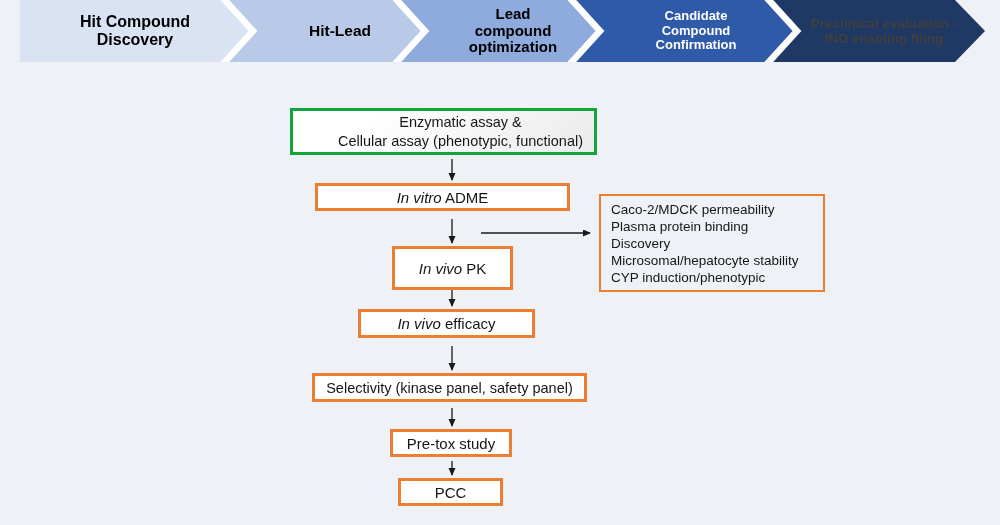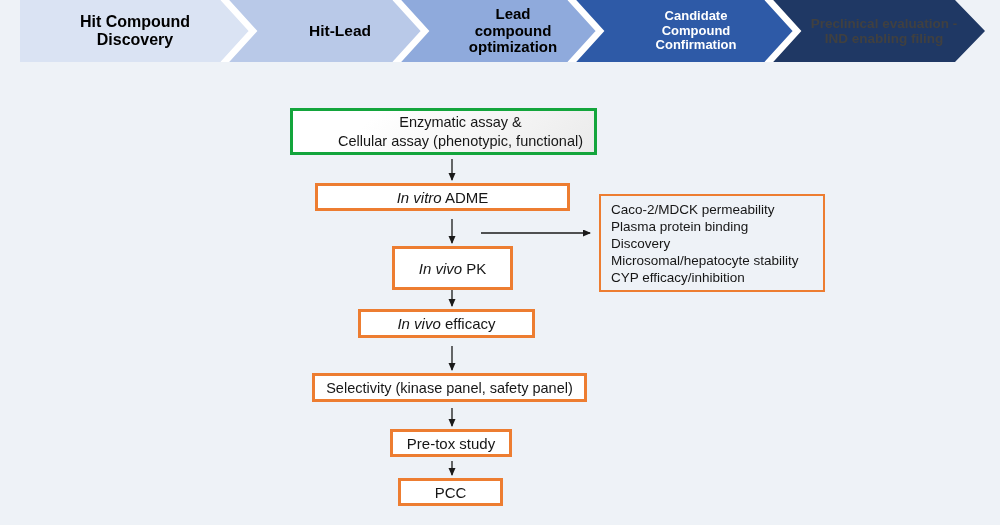--- a/index.html
+++ b/index.html
@@ -119,21 +119,21 @@
 
   <div class="fc-box fc-box-pk" style="border-color: rgb(237, 125, 49);">
     <span><span class="it">In vivo</span><span> PK</span></span>
   </div>
 
   <div class="side-panel" style="border-color: rgb(237, 125, 49);">
     <div class="side-item">Caco-2/MDCK permeability</div>
     <div class="side-item">Plasma protein binding</div>
     <div class="side-item">Discovery</div>
     <div class="side-item">Microsomal/hepatocyte stability</div>
-    <div class="side-item">CYP efficacy/inhibition</div>
+    <div class="side-item">CYP induction/phenotypic</div>
   </div>
 
   <div class="fc-box fc-box-efficacy" style="border-color: rgb(237, 125, 49);">
     <span><span class="it">In vivo</span><span> efficacy</span></span>
   </div>
 
   <div class="fc-box fc-box-select" style="border-color: rgb(237, 125, 49);">
     <span>Selectivity (kinase panel, safety panel)</span>
   </div>
 

